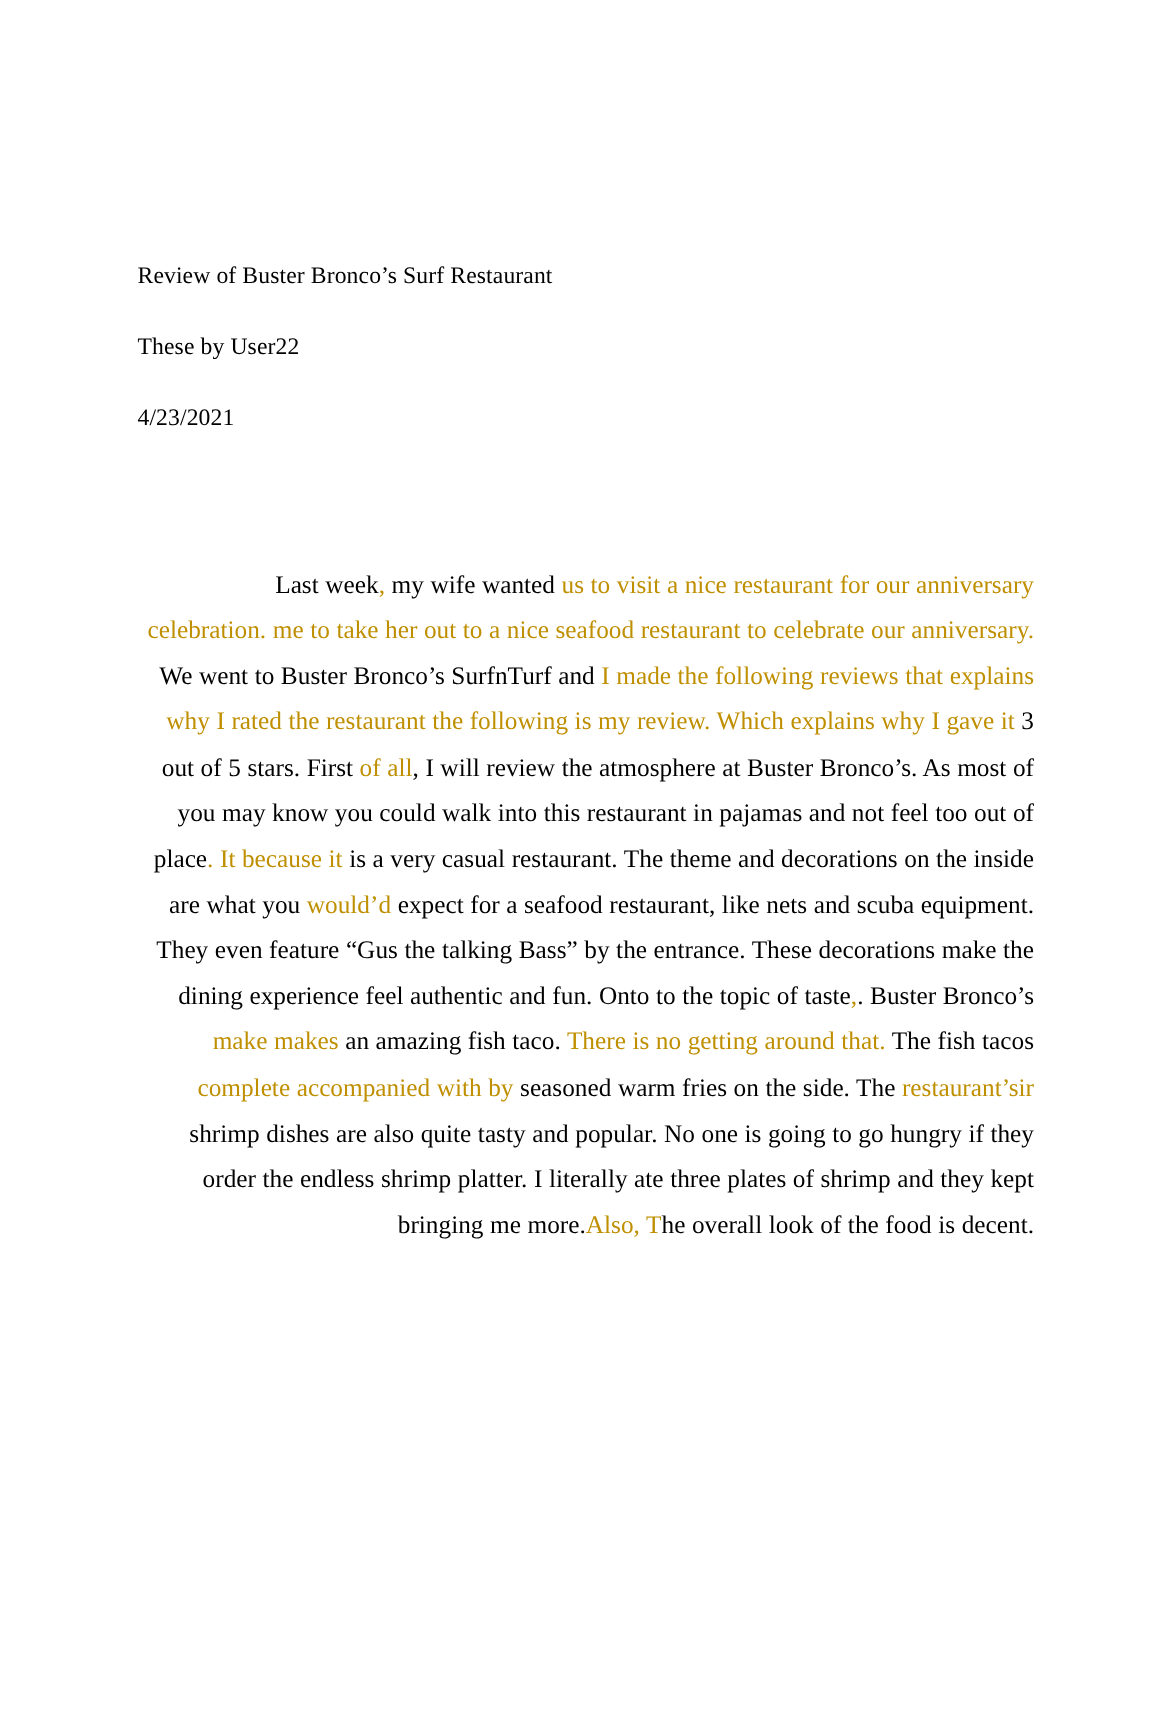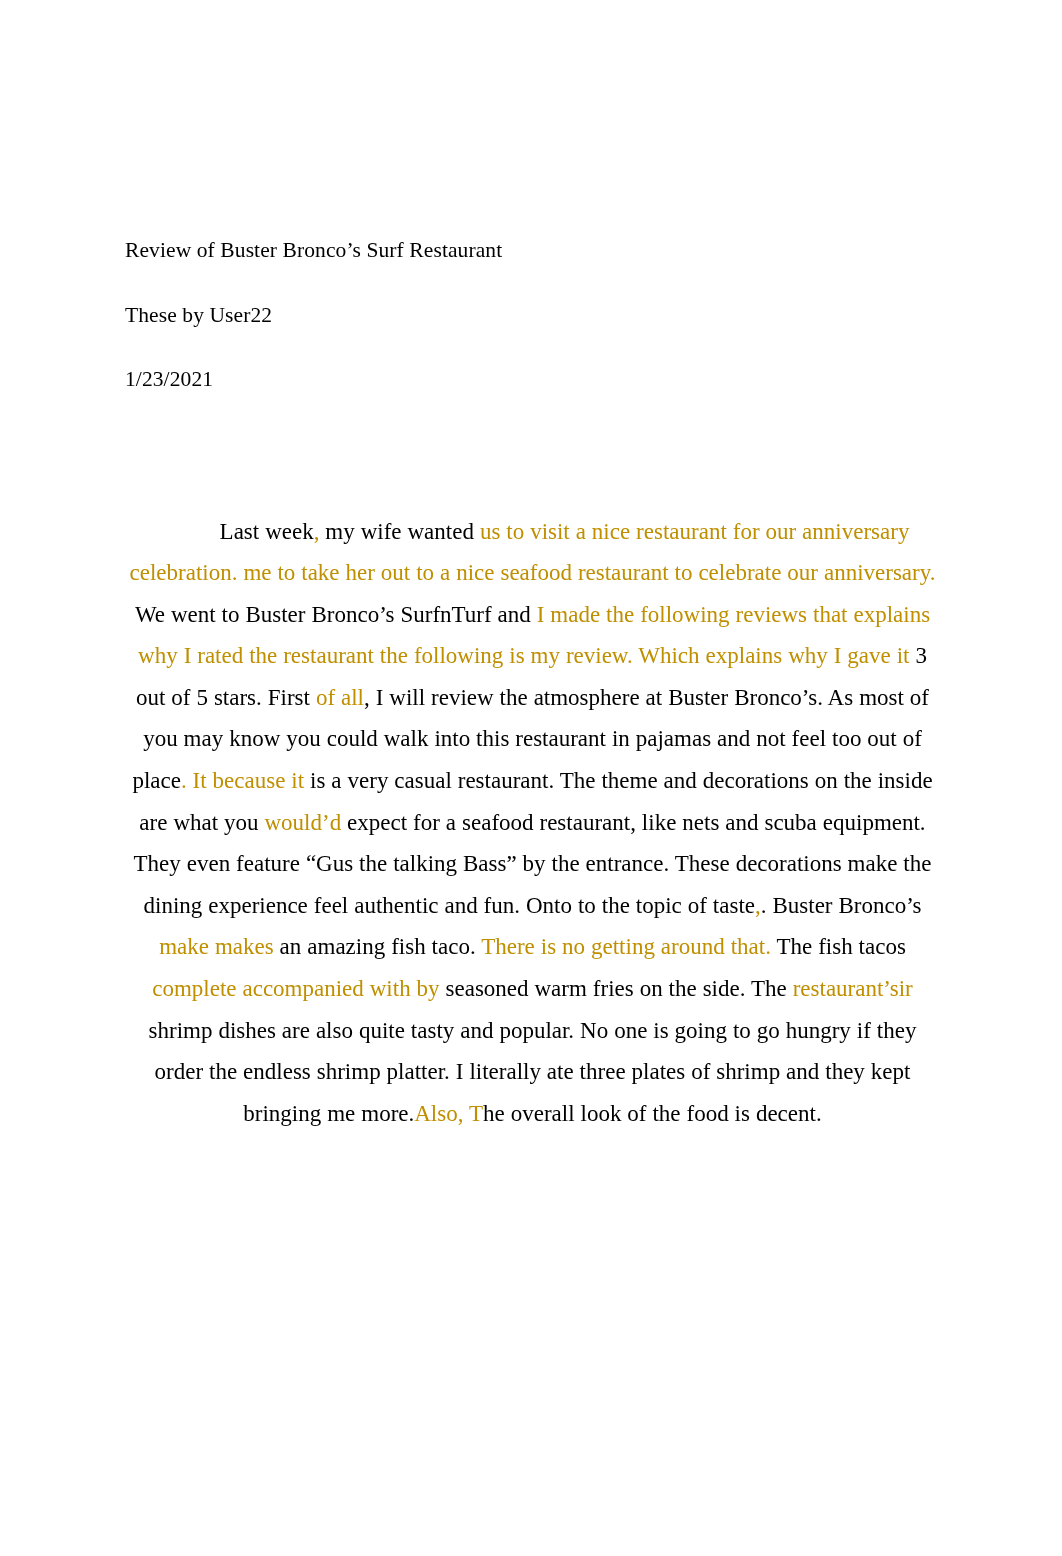--- a/index.html
+++ b/index.html
@@ -36,41 +36,41 @@
   }
   .meta-line:last-of-type {
     margin-bottom: 0;
   }
   .spacer-block {
     height: 54px;
   }
   .review-para {
     font-size: 23px;
     line-height: 41.6px;
-    text-align: center;
+    text-align: right;
     text-indent: 64px;
     word-spacing: 0.2px;
   }
   .ins {
     color: #bf8f00;
   }
   .orig {
     color: #000000;
   }
 </style>
 </head>
 <body>
 
 <div class="page">
   <div class="doc-body">
 
     <div class="meta-line">Review of Buster Bronco’s Surf Restaurant</div>
 
     <div class="meta-line">These by User22</div>
 
-    <div class="meta-line">1/23/2021</div>
+    <div class="meta-line">4/23/2021</div>
 
     <div class="spacer-block"></div>
 
     <p class="review-para" id="review-paragraph"><span class="orig">Last week</span><span class="ins">,</span><span class="orig"> my wife wanted </span><span class="ins">us to visit a nice restaurant for our anniversary celebration. me to take her out to a nice seafood restaurant to celebrate our anniversary.</span><span class="orig"> We went to Buster Bronco’s SurfnTurf and </span><span class="ins">I made the following reviews that explains why I rated the restaurant the following is my review. Which explains why I gave it</span><span class="orig"> 3 out of 5 stars. First </span><span class="ins">of all</span><span class="orig">, I will review the atmosphere at Buster Bronco’s. As most of you may know you could walk into this restaurant in pajamas and not feel too out of place</span><span class="ins">. It because it</span><span class="orig"> is a very casual restaurant. The theme and decorations on the inside are what you </span><span class="ins">would’d</span><span class="orig"> expect for a seafood restaurant, like nets and scuba equipment. They even feature “Gus the talking Bass” by the entrance. These decorations make the dining experience feel authentic and fun.  Onto to the topic of taste</span><span class="ins">,</span><span class="orig">. Buster Bronco’s </span><span class="ins">make makes</span><span class="orig"> an amazing fish taco. </span><span class="ins">There is no getting around that.</span><span class="orig"> The fish tacos </span><span class="ins">complete accompanied with by</span><span class="orig"> seasoned warm fries on the side. The </span><span class="ins">restaurant’sir</span><span class="orig"> shrimp dishes are also quite tasty and popular. No one is going to go hungry if they order the endless shrimp platter. I literally ate three plates of shrimp and they kept bringing me more.</span><span class="ins">Also, T</span><span class="orig">he overall look of the food is decent.</span></p>
 
   </div>
 </div>
 
 </body></html>

